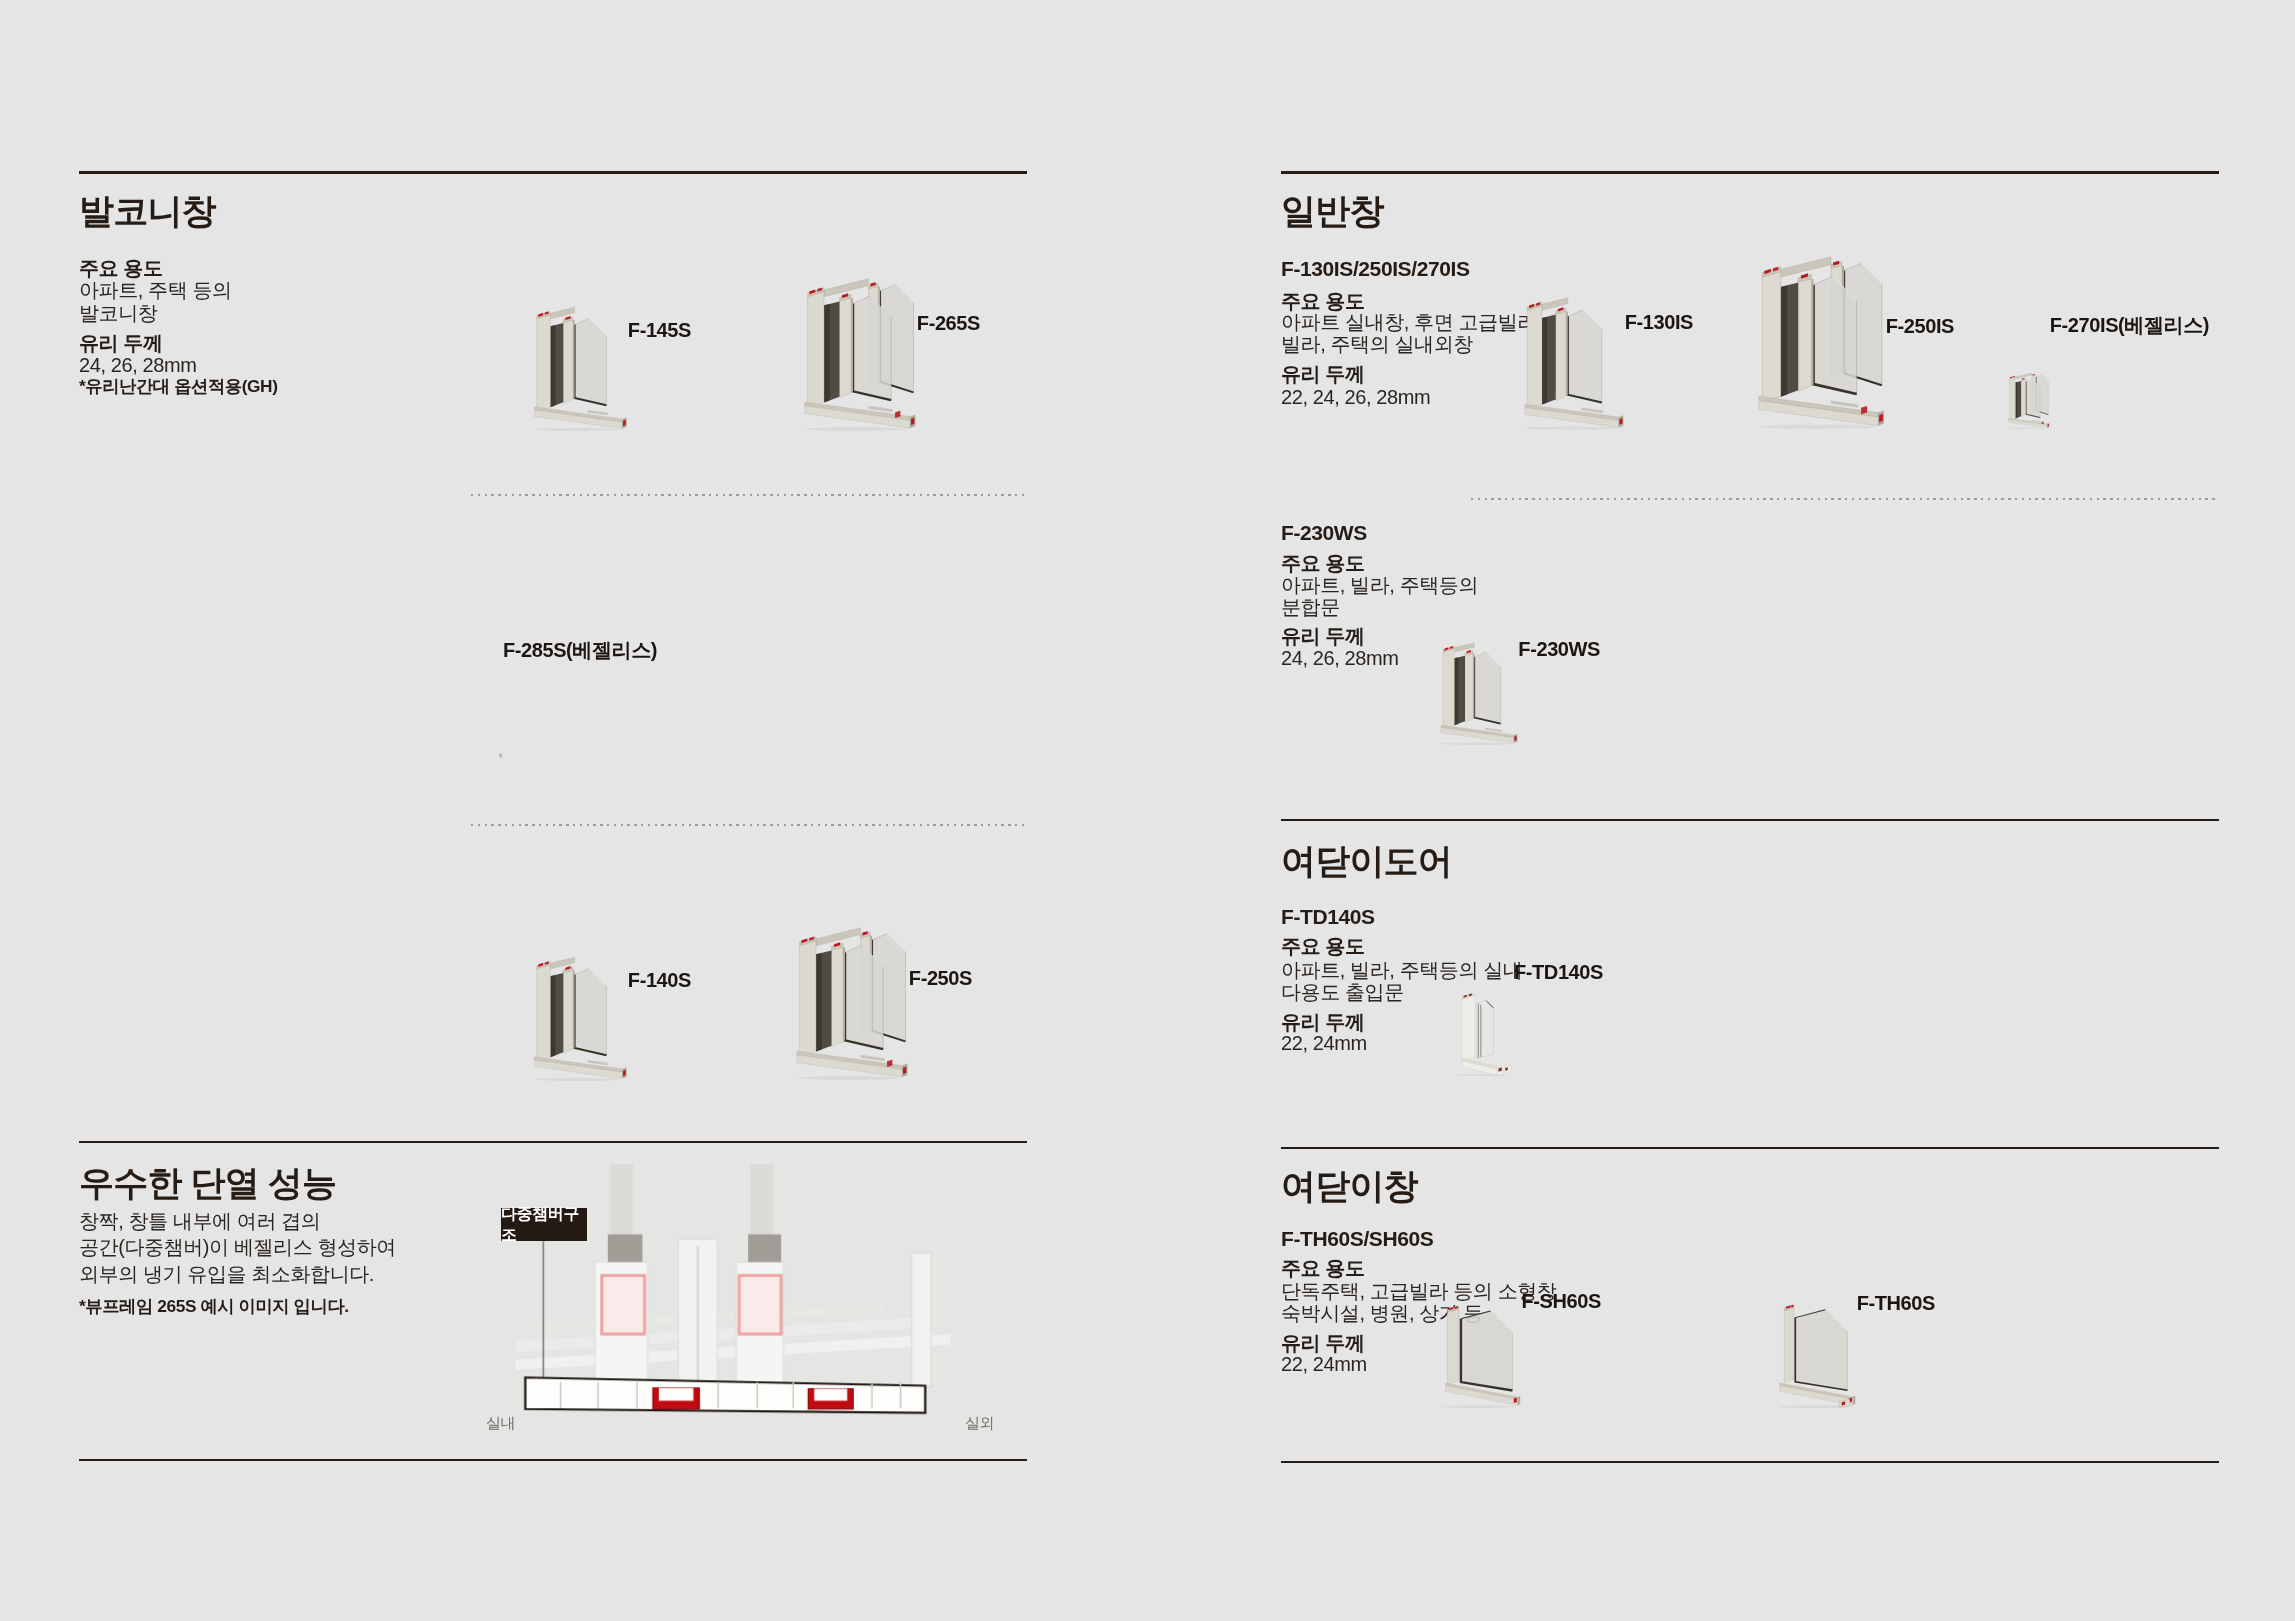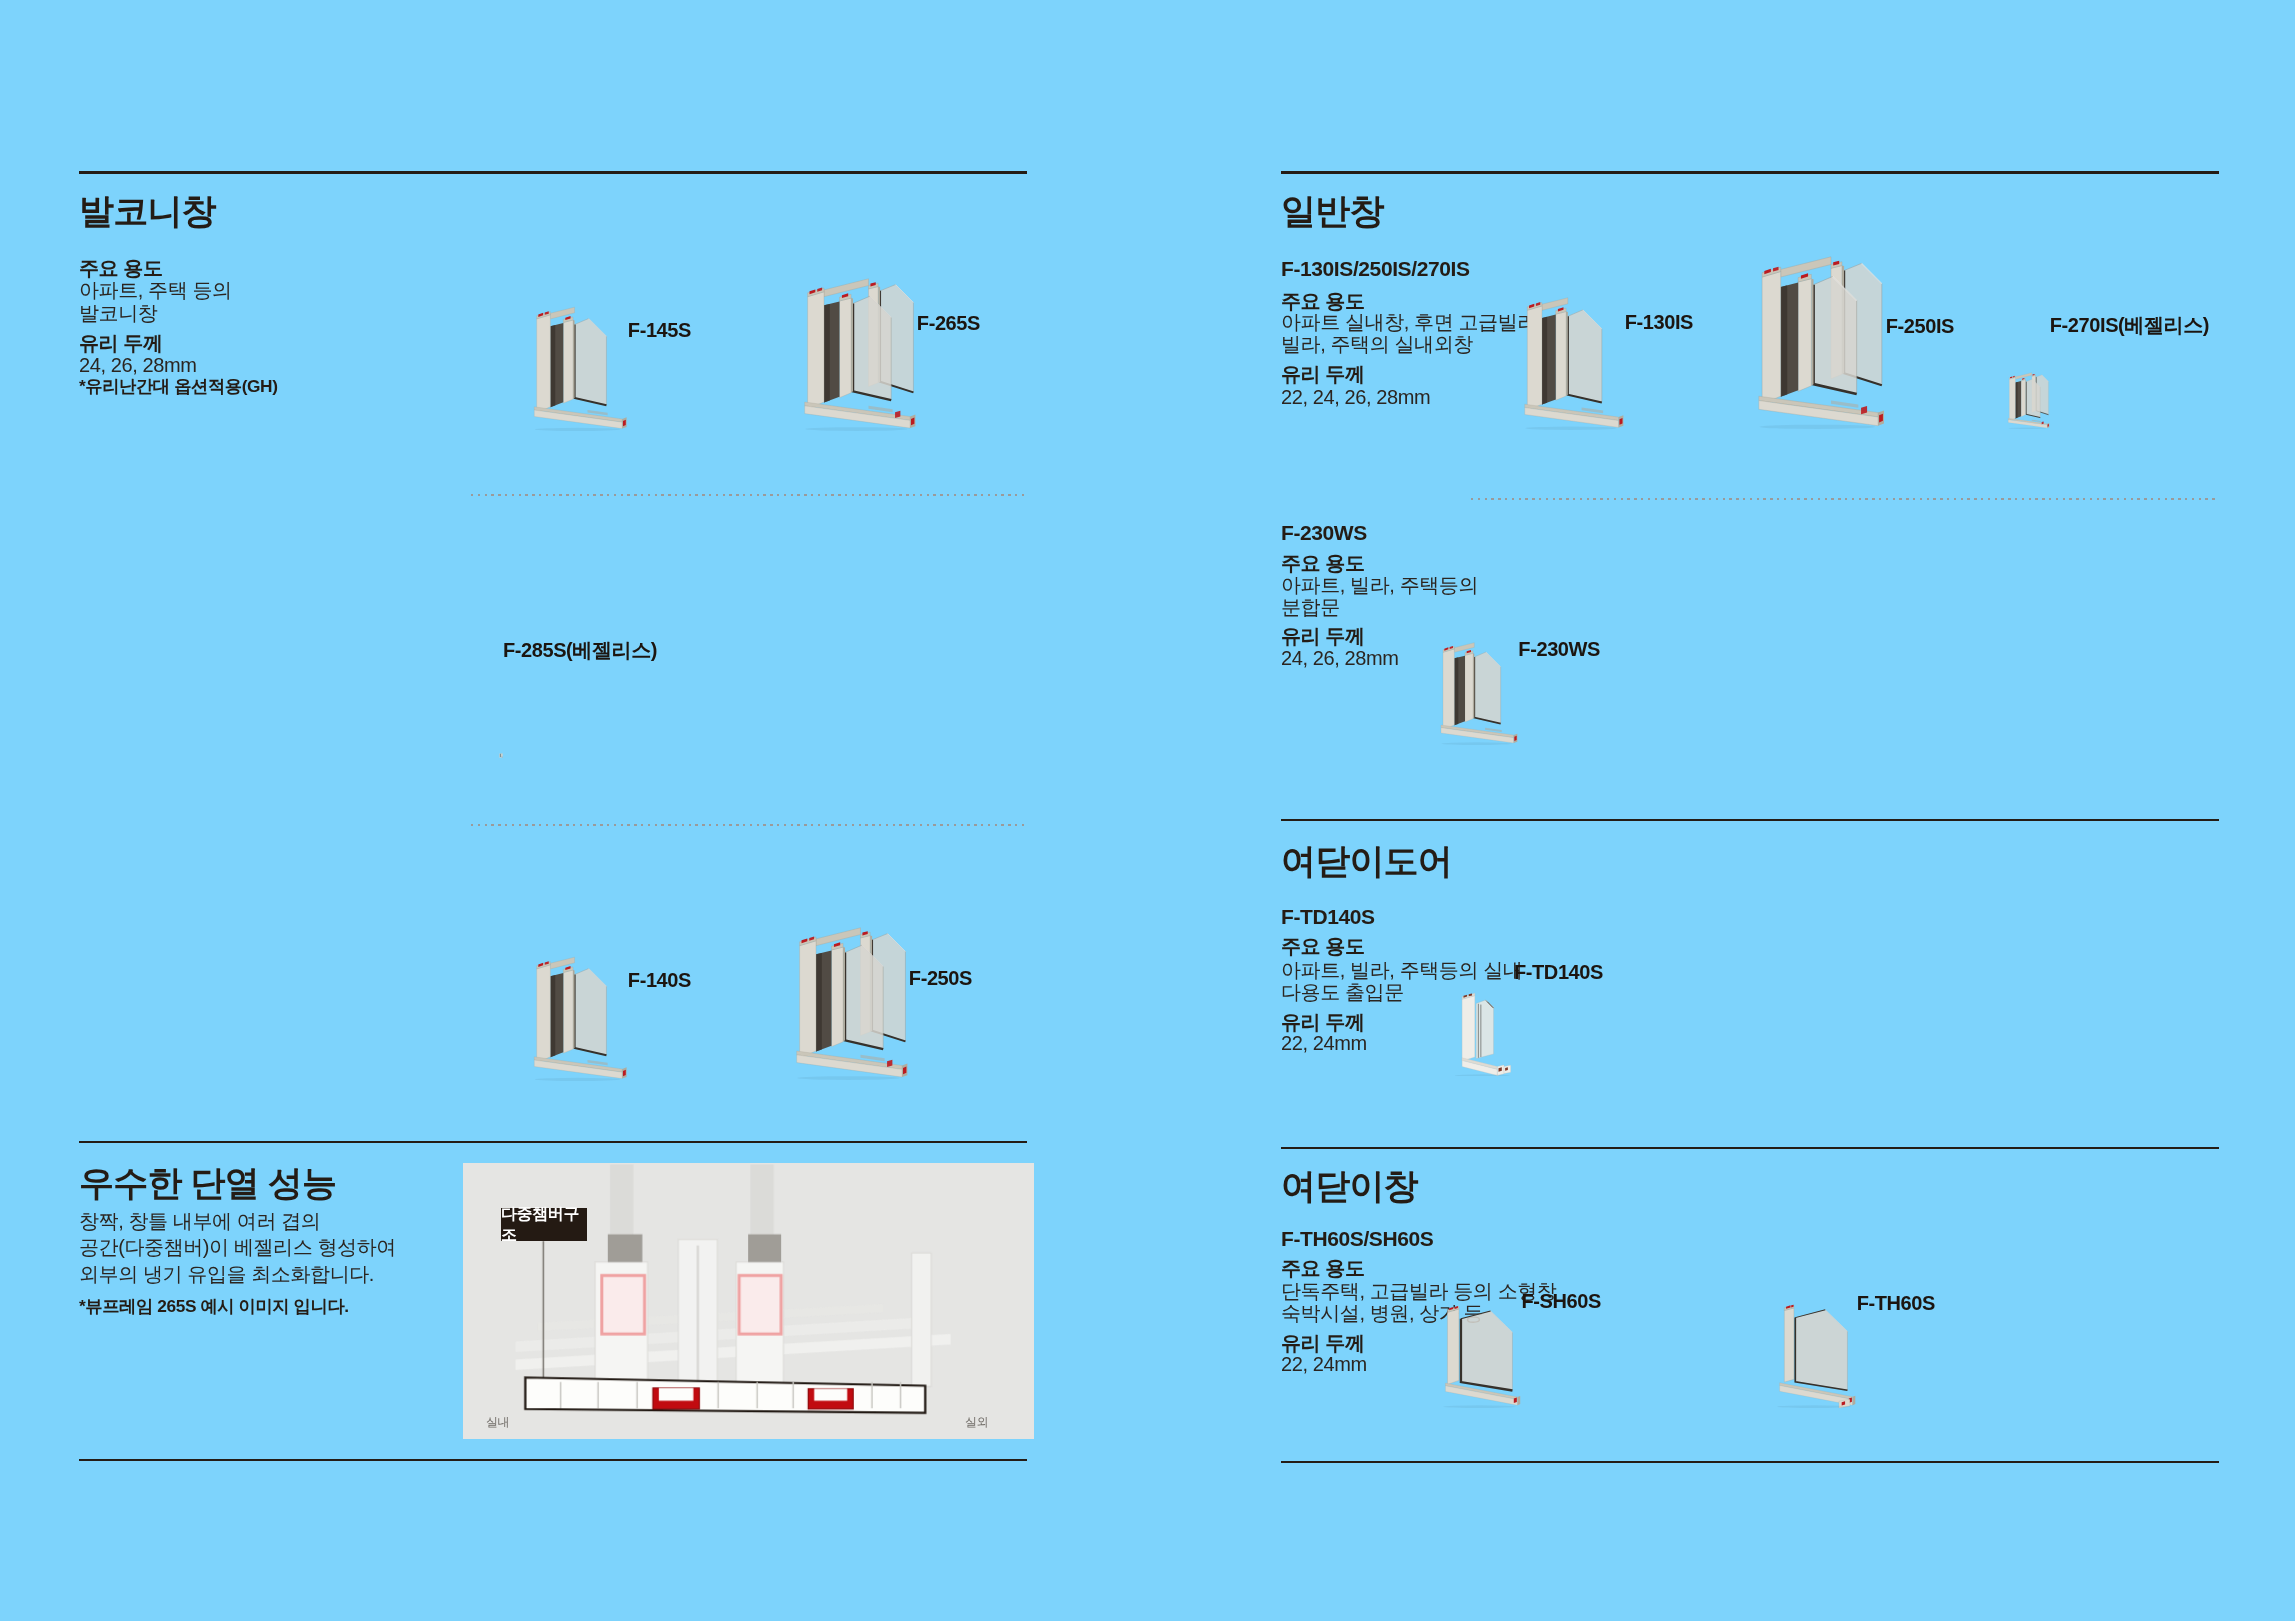--- a/index.html
+++ b/index.html
@@ -1,33 +1,33 @@
 <!DOCTYPE html>
 <html style="font-size:12px"><head>
 <meta charset="utf-8">
 <style>
   html,body{margin:0;padding:0;background:#ffffff;}
-  .page{position:relative;width:2295px;height:1621px;background:#7dd3fc;overflow:hidden;
+  .page{position:relative;width:2295px;height:1621px;background:#e5e5e5;overflow:hidden;
         font-family:"Liberation Sans", sans-serif;color:#241c15;}
   .rule{position:absolute;background:#241c15;}
   .dotted{position:absolute;height:2.3px;background-image:repeating-linear-gradient(90deg,#9a9a9a 0 2.3px,transparent 2.3px 6.8px);}
   .h1{position:absolute;font-size:35px;font-weight:800;letter-spacing:-0.8px;line-height:1.1;white-space:nowrap;}
   .model{position:absolute;font-size:21px;font-weight:800;letter-spacing:-0.4px;line-height:1.1;white-space:nowrap;}
   .lbl{position:absolute;font-size:20px;font-weight:800;letter-spacing:-0.4px;line-height:1.1;white-space:nowrap;}
   .body{position:absolute;font-size:20px;font-weight:400;color:#2b2520;letter-spacing:-0.4px;line-height:1.1;white-space:nowrap;}
   .note{position:absolute;font-size:17.3px;font-weight:600;letter-spacing:-0.4px;line-height:1.1;white-space:nowrap;}
   figure.cell{position:absolute;margin:0;display:flex;flex-direction:row;align-items:center;}
   .art{width:100%;}
   .art svg{display:block;width:100%;height:100%;}
   figcaption.cap{font-size:20px;font-weight:700;letter-spacing:-0.4px;white-space:nowrap;text-align:center;color:#1c1510;}
   .diagram{position:absolute;left:463px;top:1163px;width:571px;height:276px;background:#e5e5e3;}
   .diagram svg{position:absolute;left:0;top:0;width:100%;height:100%;}
   .chamber-label{position:absolute;left:501px;top:1208px;width:86px;height:33px;background:#241a13;color:#ffffff;
                  font-size:16px;font-weight:700;display:flex;align-items:center;justify-content:center;letter-spacing:-0.4px;}
-  .io-label{position:absolute;font-size:12px;color:#6f6b66;letter-spacing:-0.4px;white-space:nowrap;}
+  .io-label{position:absolute;font-size:15px;color:#6f6b66;letter-spacing:-0.4px;white-space:nowrap;}
 </style>
 </head>
 <body>
 
 <div class="page">
 
   <div class="rule" style="left:79px;top:171px;width:948px;height:3px"></div>
 
   <div class="h1" style="left:79px;top:192px">발코니창</div>
   <div class="lbl" style="left:79px;top:257px">주요 용도</div>

